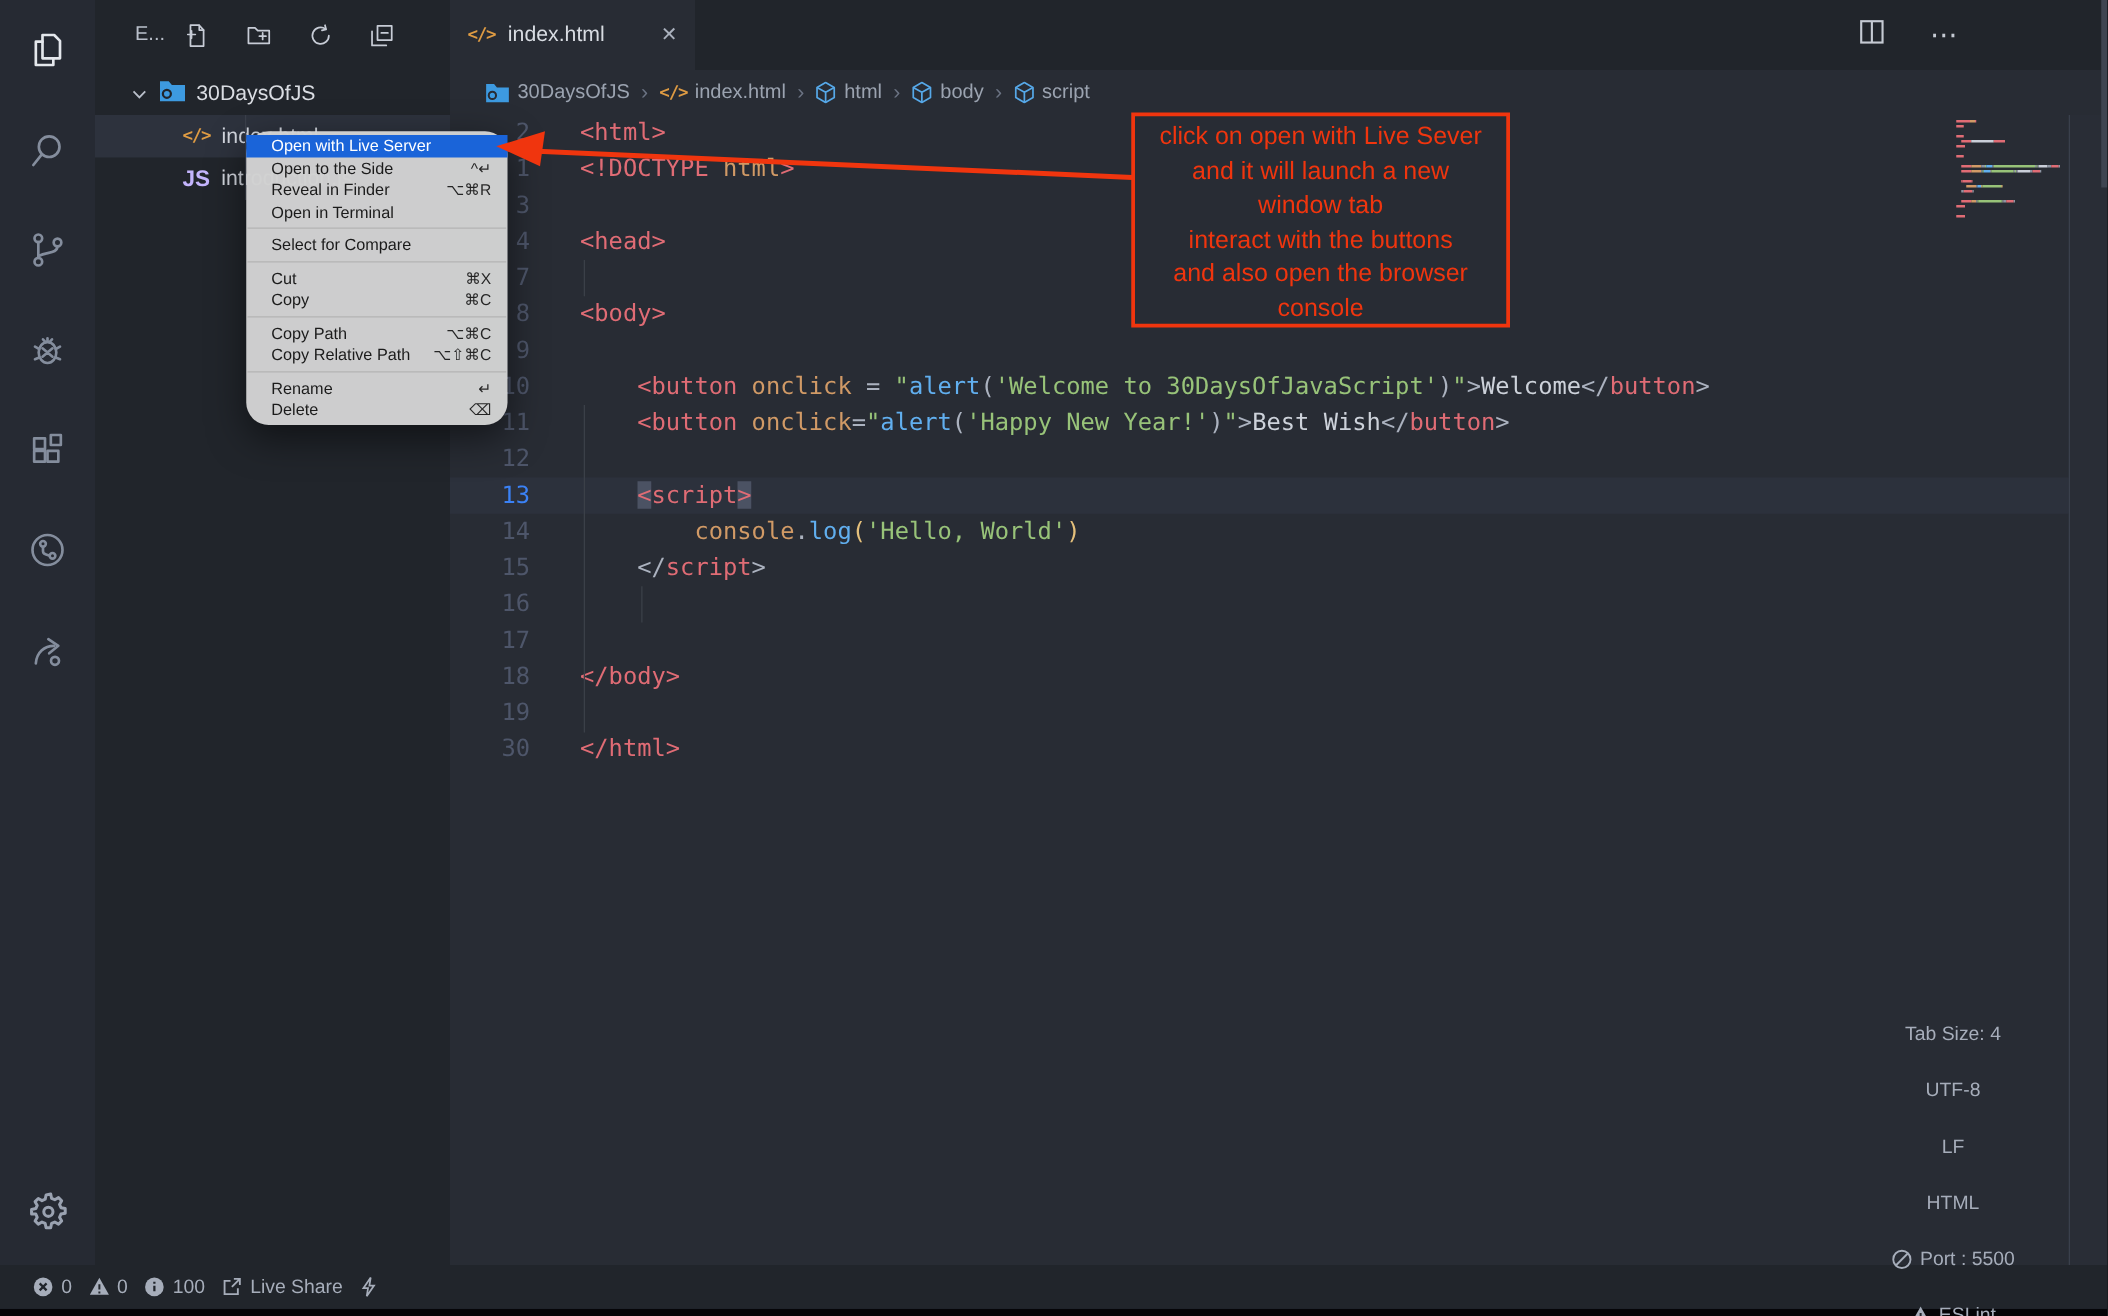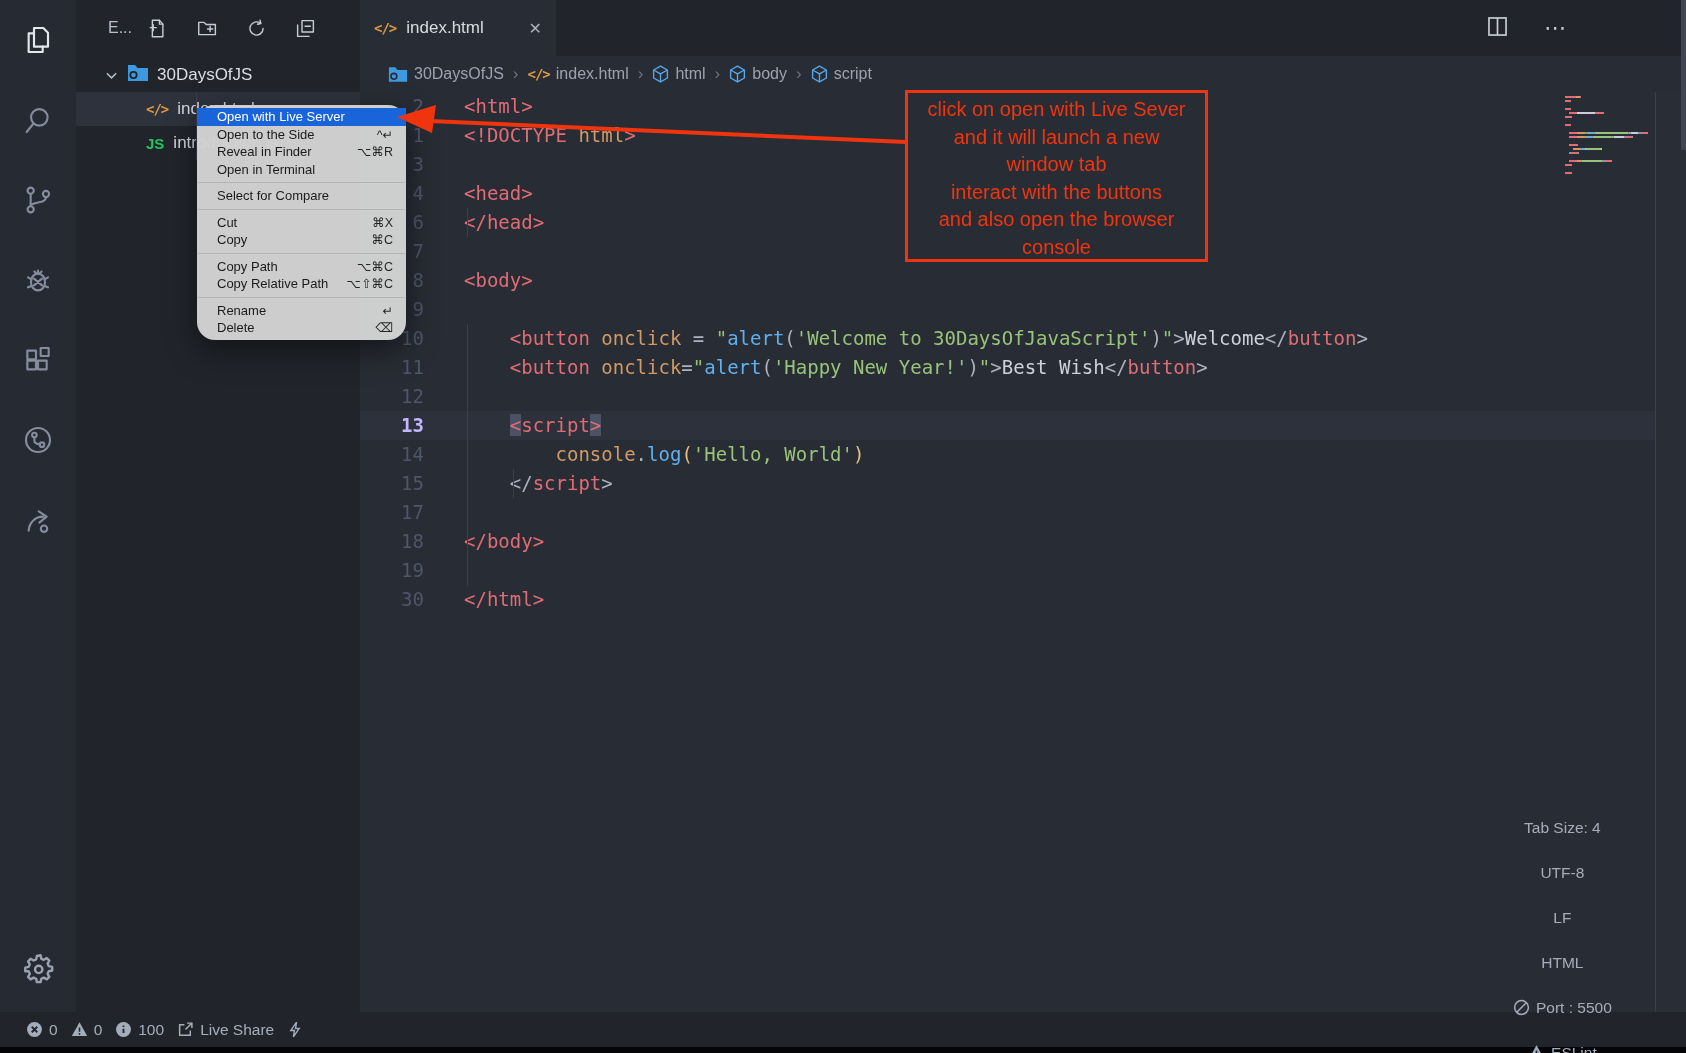--- a/index.html
+++ b/index.html
@@ -18,41 +18,41 @@
   .s-actions{display:flex;gap:28px;margin-left:16px;color:#c7ccd6;}
   .s-actions span{display:flex;}
   .s-actions svg{width:21px;height:21px;}
   .tree{position:absolute;top:58px;left:0;right:0;}
   .t-row{height:34px;display:flex;align-items:center;font-size:17px;color:#d2d6de;white-space:nowrap;overflow:hidden;}
   .t-root{padding-left:28px;gap:8px;color:#dadde3;}
   .t-file{padding-left:70px;gap:9px;}
   .t-file.selected{background:#2d323d;}
   .chev{color:#b9bfca;display:flex;}
   .icon-html{color:#de9b43;font-family:"DejaVu Sans Mono",monospace;font-weight:bold;font-size:14px;letter-spacing:-1px;}
-  .icon-js{color:#22c55e;font-weight:bold;font-size:15px;}
+  .icon-js{color:#c4b5fd;font-weight:bold;font-size:18px;}
   .tree-guide{position:absolute;left:120px;top:92px;width:1px;height:68px;background:#3a3f4a;}
   
   .tabbar{position:absolute;left:360px;top:0;right:0;height:56px;background:#21252b;z-index:1;}
   .tab{position:absolute;left:0;top:0;width:196px;height:56px;background:#282c34;display:flex;align-items:center;padding:0 14px;gap:10px;box-sizing:border-box;}
   .tab-label{color:#d8dce2;font-size:17px;}
   .tab-close{margin-left:auto;color:#aab1bd;font-size:16px;}
   .ed-actions{position:absolute;right:118px;top:0;height:56px;display:flex;align-items:center;gap:36px;color:#c5cad3;}
   .ed-actions svg{width:21px;height:21px;}
   .more-dots{font-size:22px;letter-spacing:2px;color:#c5cad3;}
   .crumbs{position:absolute;left:360px;top:56px;right:0;height:36px;background:#282c34;display:flex;align-items:center;padding-left:28px;gap:8px;font-size:16px;color:#9ba3b0;z-index:1;}
   .crumb{display:flex;align-items:center;gap:6px;}
   .crumb-sep{color:#6b7383;font-size:17px;padding:0 1px;}
   .cube{color:#56a8e8;display:flex;}
   
   .editor{position:absolute;left:360px;top:92px;right:0;height:920px;background:#282c34;z-index:0;
           font-family:"DejaVu Sans Mono","Liberation Mono",monospace;font-size:19px;line-height:29px;}
   .c-row{display:flex;height:29px;width:1295px;}
   .c-row.cur{background:#2c313c;}
   .ln{width:64px;flex:none;text-align:right;color:#4e566a;user-select:none;}
-  .c-row.cur .ln{color:#c4b5fd;font-weight:bold;}
+  .c-row.cur .ln{color:#3b82f6;}
   .lc{padding-left:40px;white-space:pre;}
   .tk-tag{color:#e06c75}.tk-attr{color:#d19a66}.tk-str{color:#98c379}.tk-fn{color:#61afef}
   .tk-pl{color:#abb2bf}.tk-txt{color:#cdd2da}.tk-gold{color:#e5c07b}
   .tk-lnk{color:#98c379;text-decoration:underline;}
   .tk-hl{background:#4b5263;}
   .guide{position:absolute;width:1px;background:#3b4048;}
   
   .minimap{position:absolute;left:1565px;top:96px;width:92px;z-index:1;}
   .mm-row{height:2px;margin-bottom:2px;display:flex;}
   .mm-row i{height:2px;display:block;}
@@ -274,24 +274,20 @@
         </div>
         <div class="c-row">
           <div class="ln">3</div>
           <div class="lc"></div>
         </div>
         <div class="c-row">
           <div class="ln">4</div>
           <div class="lc"><span class="tk-tag">&lt;head&gt;</span></div>
         </div>
         <div class="c-row">
-          <div class="ln">6</div>
-          <div class="lc"><span class="tk-tag">&lt;/head&gt;</span></div>
-        </div>
-        <div class="c-row">
           <div class="ln">7</div>
           <div class="lc"></div>
         </div>
         <div class="c-row">
           <div class="ln">8</div>
           <div class="lc"><span class="tk-tag">&lt;body&gt;</span></div>
         </div>
         <div class="c-row">
           <div class="ln">9</div>
           <div class="lc"></div>
@@ -312,20 +308,24 @@
           <div class="ln">13</div>
           <div class="lc"><span class="tk-pl">    </span><span class="tk-tag tk-hl">&lt;</span><span class="tk-tag">script</span><span class="tk-tag tk-hl">&gt;</span></div>
         </div>
         <div class="c-row">
           <div class="ln">14</div>
           <div class="lc"><span class="tk-pl">        </span><span class="tk-attr">console</span><span class="tk-pl">.</span><span class="tk-fn">log</span><span class="tk-gold">(</span><span class="tk-str">'Hello, World'</span><span class="tk-gold">)</span></div>
         </div>
         <div class="c-row">
           <div class="ln">15</div>
           <div class="lc"><span class="tk-pl">    </span><span class="tk-pl">&lt;/</span><span class="tk-tag">script</span><span class="tk-pl">&gt;</span></div>
+        </div>
+        <div class="c-row">
+          <div class="ln">16</div>
+          <div class="lc"></div>
         </div>
         <div class="c-row">
           <div class="ln">17</div>
         </div>
         <div class="c-row">
           <div class="ln">18</div>
           <div class="lc"><span class="tk-tag">&lt;/body&gt;</span></div>
         </div>
         <div class="c-row">
           <div class="ln">19</div>

